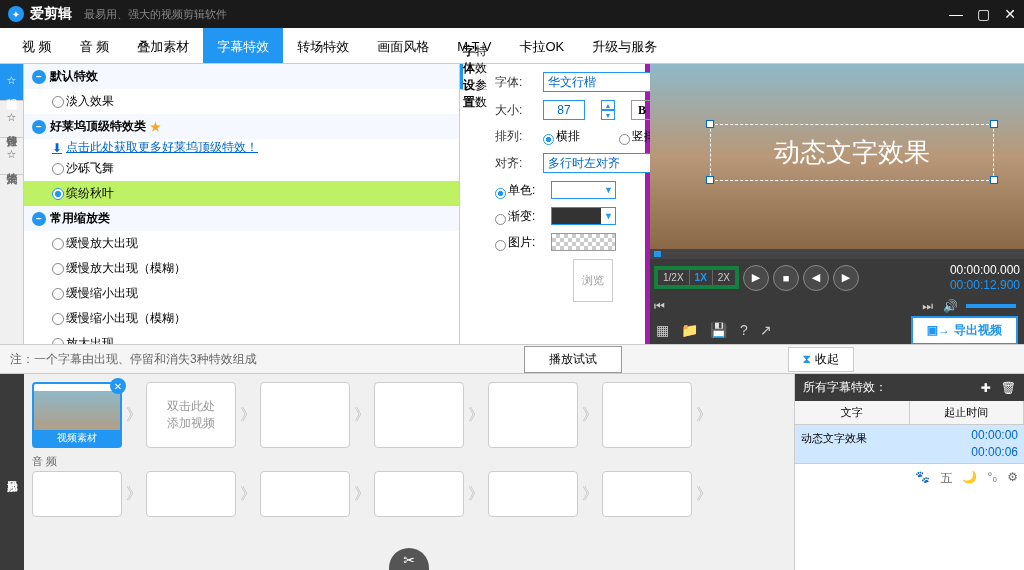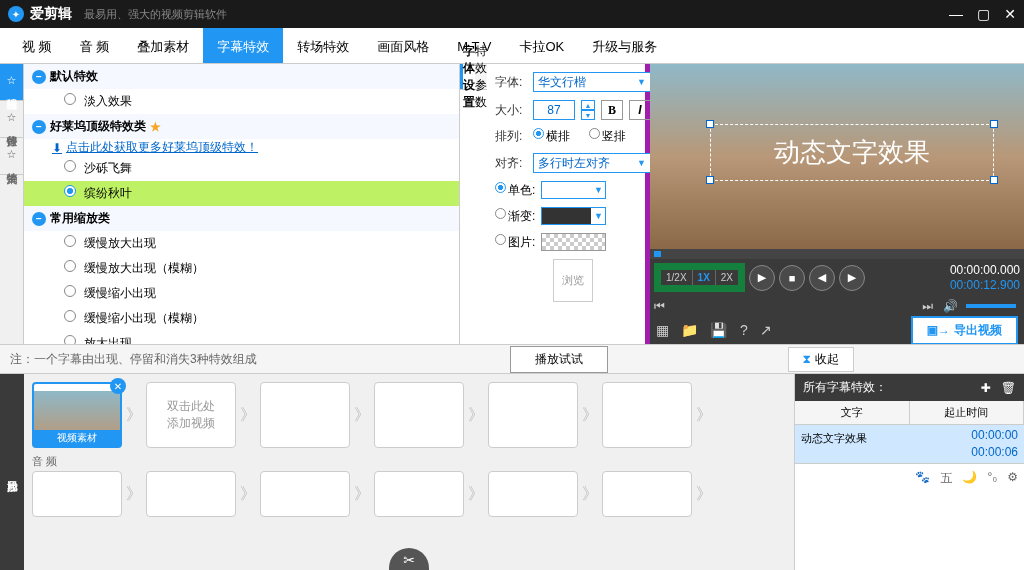--- a/index.html
+++ b/index.html
@@ -13,68 +13,68 @@
 .tabs{height:36px;background:#fff;border-bottom:1px solid #ccc;display:flex;align-items:stretch;padding-left:8px}
 .tabs .tab{padding:0 14px;display:flex;align-items:center;font-size:13px;cursor:pointer;border-top:2px solid transparent}
 .tabs .tab.active{background:#2196F3;color:#fff}
 .main{display:flex;height:280px}
 .sidetabs{width:24px;background:#f0f0f0;display:flex;flex-direction:column;border-right:1px solid #ccc}
 .sidetab{flex:0 0 auto;writing-mode:vertical-lr;padding:10px 4px;text-align:center;font-size:11px;cursor:pointer;border-bottom:1px solid #ccc;color:#666}
 .sidetab.active{background:#2196F3;color:#fff}
 .effects{width:436px;background:#fff;overflow-y:auto;border-right:1px solid #ccc}
 .eff-group{padding:4px 8px;background:#f5f9ff;font-weight:bold;display:flex;align-items:center;gap:4px}
 .eff-group .toggle{width:14px;height:14px;background:#2196F3;border-radius:50%;color:#fff;display:inline-flex;align-items:center;justify-content:center;font-size:10px;line-height:1}
-.eff-item{padding:4px 8px 4px 40px;display:flex;align-items:flex-start;gap:8px;cursor:pointer}
+.eff-item{padding:4px 8px 4px 28px;display:flex;align-items:center;gap:2px;cursor:pointer}
 .eff-item.selected{background:#bef264}
 .eff-item .radio{width:12px;height:12px;border:1px solid #888;border-radius:50%;background:#fff}
 .eff-item.selected .radio{border-color:#2196F3;background:radial-gradient(#2196F3 40%,#fff 45%)}
 .eff-link{color:#06c;text-decoration:underline;padding-left:28px;display:flex;align-items:center;gap:4px}
 .star{color:#f5a623}
 .fontpanel{width:190px;background:#fff;border-right:5px solid #a21caf;display:flex;flex-direction:row}
 .fp-tabs{display:flex;height:26px;border-bottom:1px solid #ccc}
 .fp-tab{flex:1;display:flex;align-items:center;justify-content:center;cursor:pointer;background:#f5f5f5}
 .fp-tab.active{background:#fff;font-weight:bold;border-left:3px solid #2196F3}
 .fp-body{padding:8px;display:flex;flex-direction:column;gap:8px;font-size:12px}
-.fp-row{display:flex;align-items:center;gap:6px}
+.fp-row{display:flex;align-items:center;gap:16px}
 .fp-row label{width:32px;color:#333}
 .fp-select{border:1px solid #2196F3;background:#fff;color:#06c;height:20px;padding:0 4px;flex:1;display:flex;align-items:center;justify-content:space-between;cursor:pointer}
 .fp-select .arr{color:#2196F3;font-size:9px}
 .num-input{width:42px;border:1px solid #2196F3;height:20px;text-align:center;color:#06c;display:flex;align-items:center;justify-content:center}
 .spin{width:14px;display:flex;flex-direction:column}
 .spin span{height:10px;border:1px solid #2196F3;font-size:7px;color:#2196F3;display:flex;align-items:center;justify-content:center;cursor:pointer}
 .fmt-btn{width:22px;height:20px;border:1px solid #999;display:flex;align-items:center;justify-content:center;font-weight:bold;cursor:pointer;font-family:serif}
-.radio-inline{display:flex;align-items:flex-start;gap:2px}
+.radio-inline{display:flex;align-items:flex-end;gap:2px}
 .radio-inline .r{width:11px;height:11px;border:1px solid #888;border-radius:50%}
 .radio-inline.on .r{border-color:#2196F3;background:radial-gradient(#2196F3 40%,#fff 45%)}
 .color-swatch{width:65px;height:18px;border:1px solid #2196F3;display:flex;align-items:center}
 .color-swatch .sw{flex:1;height:100%;background:#fff}
 .color-swatch.dark .sw{background:#333}
 .color-swatch .arr{width:14px;text-align:center;color:#2196F3;font-size:9px}
 .checker{width:65px;height:18px;border:1px solid #999;background:repeating-conic-gradient(#ccc 0 25%,#fff 0 50%) 0 0/8px 8px}
 .browse-btn{border:1px solid #ccc;padding:13px 8px;color:#999;font-size:11px}
 .preview{flex:1;background:#000;display:flex;flex-direction:column}
 .preview-canvas{flex:1;position:relative;background:linear-gradient(180deg,#8fb8c8 0%,#b89878 50%,#8a6848 100%);background-size:cover}
 .text-overlay{position:absolute;top:60px;left:60px;right:30px;border:1px dashed #fff;padding:10px 16px;color:#fff;font-size:26px;font-family:"STXingkai","华文行楷",serif;text-align:center}
 .handle{position:absolute;width:8px;height:8px;background:#fff;border:1px solid #06c}
 .slider-row{height:10px;background:#444;padding:0 4px}
 .slider-row .track{height:6px;background:#2196F3;margin-top:2px;width:2%}
 .controls{background:#3a3a3a;padding:4px;display:flex;align-items:center;gap:4px}
-.speed-btns{display:flex;border:7px solid #15803d}
+.speed-btns{display:flex;border:4px solid #15803d}
 .speed-btns span{padding:2px 5px;color:#ccc;cursor:pointer;font-size:10px;border-right:1px solid #666}
 .speed-btns span:last-child{border:none}
 .speed-btns span.on{color:#2196F3;font-weight:bold}
 .play-btn{width:26px;height:26px;border:1px solid #888;border-radius:50%;background:#4a4a4a;color:#fff;display:flex;align-items:center;justify-content:center;cursor:pointer;font-size:11px}
 .tc{color:#fff;font-family:monospace;font-size:13px;text-align:right;line-height:1.2}
 .tc .dur{color:#2196F3}
 .toolbar2{background:#3a3a3a;height:28px;display:flex;align-items:center;padding:0 6px;gap:12px}
 .toolbar2 .ico{color:#ccc;cursor:pointer;font-size:14px}
 .export-btn{margin-left:auto;background:#fff;border:2px solid #2196F3;color:#2196F3;padding:4px 14px;font-weight:bold;cursor:pointer;display:flex;align-items:center;gap:4px;font-size:13px}
 .note-row{height:30px;background:#f5f5f5;border-top:1px solid #ccc;border-bottom:1px solid #ccc;display:flex;align-items:center;padding:0 10px;font-size:11px;color:#666}
 .collapse-btn{margin-left:auto;border:1px solid #ccc;background:#fff;padding:3px 14px;cursor:pointer;display:flex;align-items:center;gap:4px;margin-right:160px}
-.play-test{border:1px solid #999;background:#fff;padding:4px 24px;cursor:pointer;position:absolute;left:510px}
+.play-test{border:1px solid #999;background:#fff;padding:4px 24px;cursor:pointer;position:absolute;left:524px}
 .note-row{position:relative}
 .bottom{display:flex;height:196px}
 .timeline-side{width:24px;background:#3a3a3a;color:#fff;writing-mode:vertical-lr;display:flex;align-items:center;justify-content:center;font-size:11px;padding:8px 0}
 .timeline{flex:1;background:#f0f0f0;padding:8px;overflow:hidden;position:relative}
 .tl-row{display:flex;align-items:center;gap:4px;margin-bottom:6px}
 .tl-slot{width:90px;height:66px;border:1px solid #ccc;background:#fff;border-radius:4px;position:relative;display:flex;align-items:center;justify-content:center;font-size:11px;color:#999;text-align:center}
 .tl-slot.filled{border:2px solid #2196F3;padding:0}
 .tl-slot.filled .thumb{width:100%;height:48px;background:linear-gradient(180deg,#8fb8c8,#b89878)}
 .tl-slot.filled .lbl{position:absolute;bottom:0;left:0;right:0;background:#2196F3;color:#fff;font-size:10px;padding:1px}
 .tl-slot .close{position:absolute;top:-6px;right:-6px;width:16px;height:16px;background:#2196F3;border-radius:50%;color:#fff;font-size:10px;display:flex;align-items:center;justify-content:center}

